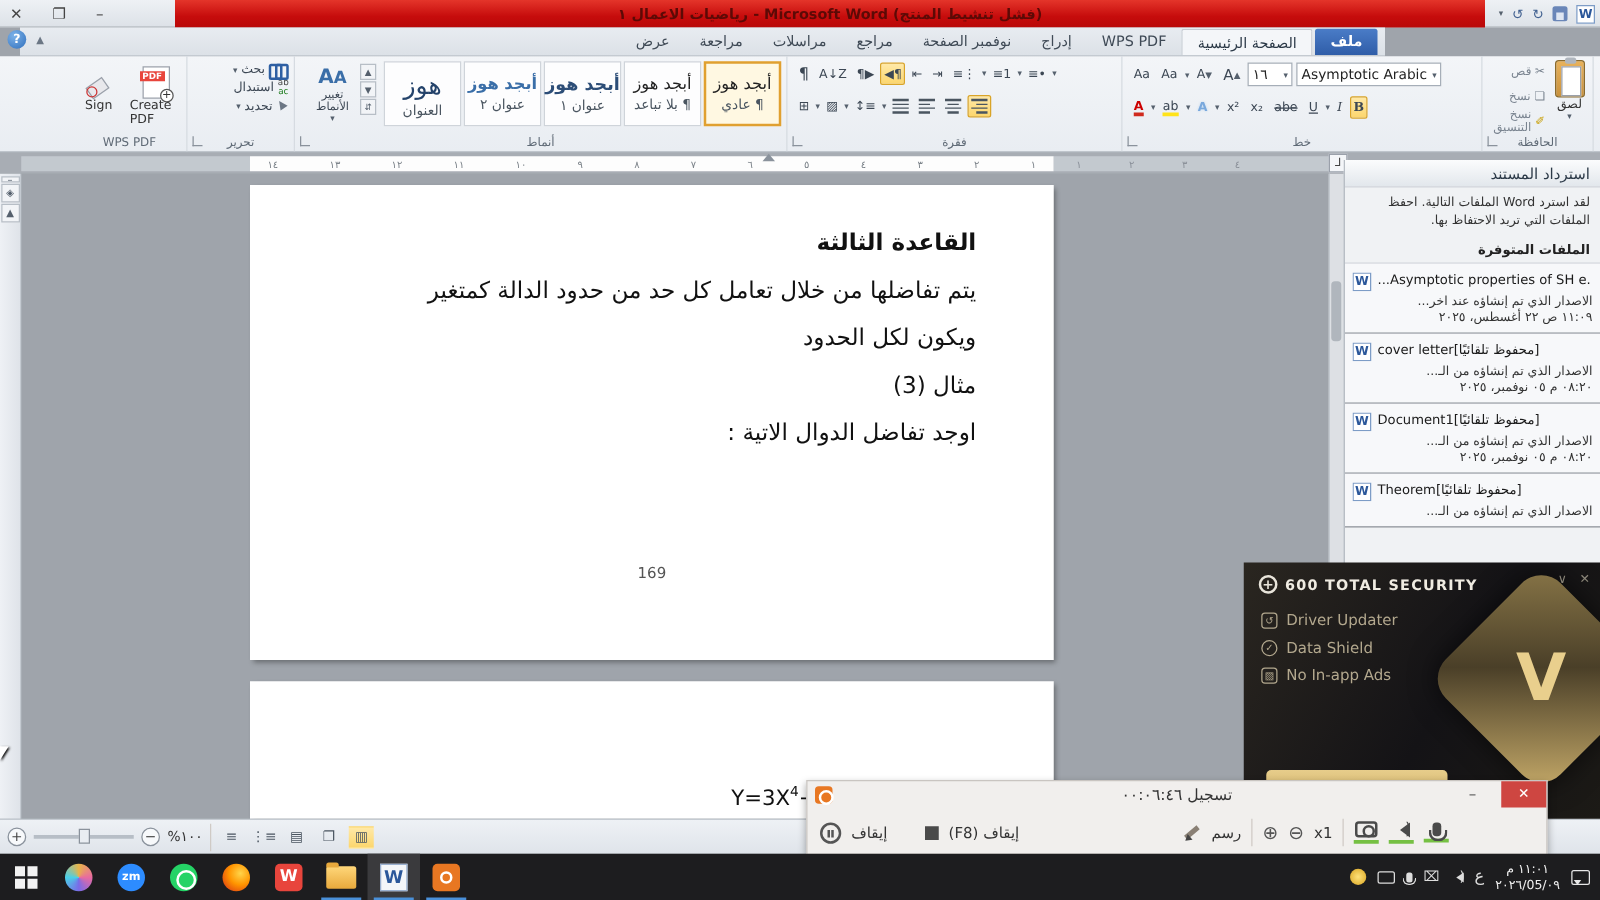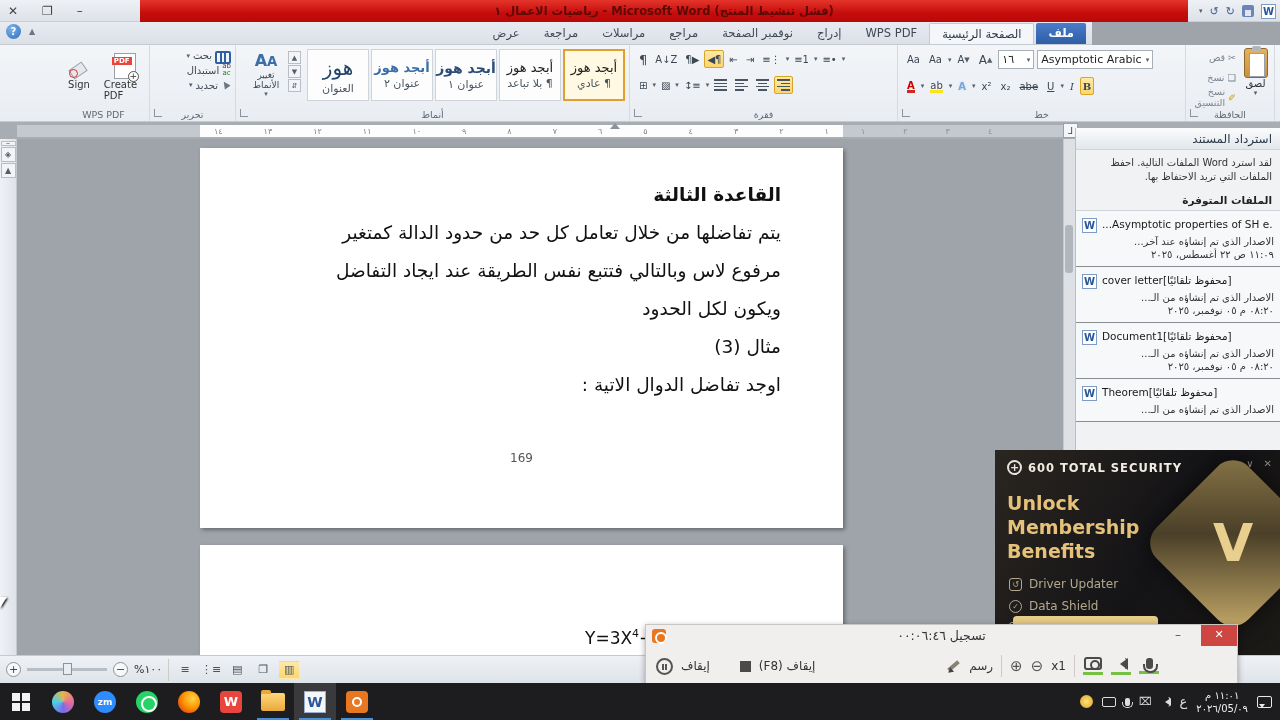--- a/index.html
+++ b/index.html
@@ -11,21 +11,21 @@
   
   #titlebar{left:0;top:0;width:1280px;height:22px;background:linear-gradient(#eef1f5,#dde2e8);border-bottom:1px solid #c9ced4}
   #title-red{left:140px;right:92px;top:0;height:22px;background:linear-gradient(#e4352a,#c60c0c 60%,#b90808);text-align:center;line-height:22px;font-size:11.5px;color:#5c0a06;font-weight:bold;overflow:hidden;white-space:nowrap}
   #win-controls{left:8px;top:0;height:22px;display:flex;align-items:center;gap:24px;color:#444;font-size:12px}
   #qat{right:4px;top:1px;height:20px;display:flex;align-items:center;gap:7px;direction:ltr;color:#3f5f8f;font-size:11px}
   .wordicon{width:15px;height:15px;border:1px solid #7d9cc6;background:#fff;color:#2b579a;font-weight:bold;font-size:10px;display:flex;align-items:center;justify-content:center}
   .disk{width:12px;height:12px;background:#6a86b8;border-radius:2px;position:relative}
   .disk:after{content:"";position:absolute;left:3px;top:5px;width:6px;height:6px;background:#dfe6f2}
 
   
-  #tabrow{left:0;top:22px;width:1092px;height:23px;background:linear-gradient(#e8ecf1,#dce1e7);border-bottom:1px solid #c4cad1;display:flex;justify-content:flex-end;align-items:flex-end;direction:ltr}
+  #tabrow{left:16px;top:22px;width:1092px;height:23px;background:linear-gradient(#e8ecf1,#dce1e7);border-bottom:1px solid #c4cad1;display:flex;justify-content:flex-end;align-items:flex-end;direction:ltr}
   .tab{height:21px;line-height:20px;padding:0 12px;font-size:11.5px;color:#3f4a56;white-space:nowrap}
   .tab.active{background:#f4f6f9;border:1px solid #c4cad1;border-bottom:none;border-radius:2px 2px 0 0;color:#2b3947}
   .tab.file{background:linear-gradient(#4a7cc7,#2f5da8);color:#fff;border-radius:2px 2px 0 0;margin-left:2px;margin-right:6px;font-weight:bold}
   #tab-left{left:6px;top:24px;display:flex;gap:8px;align-items:center}
   .helpdot{width:15px;height:15px;border-radius:50%;background:radial-gradient(circle at 35% 30%,#7db2e8,#2f6fbd);color:#fff;font-size:10px;font-weight:bold;display:flex;align-items:center;justify-content:center}
   .chev{color:#6b7684;font-size:8px}
 
   
   #ribbon{left:0;top:45px;width:1280px;height:77px;background:linear-gradient(#f3f5f8,#e9edf2);border-bottom:1px solid #c4cad1;display:flex;direction:ltr}
   .grp{position:relative;height:100%;border-right:1px solid #d6dbe1;padding-top:4px}
@@ -480,21 +480,20 @@
   <div class="abs" id="vscroll">
     <div class="sq" style="height:5px;margin-top:2px">–</div>
     <div class="sq">◈</div>
     <div class="sq">▲</div>
   </div>
 
   <div class="page" id="page1">
     <div style="height:28px"></div>
     <div class="docline b">القاعدة الثالثة</div>
     <div class="docline">يتم تفاضلها من خلال تعامل كل حد من حدود الدالة كمتغير</div>
-    <div class="docline">مرفوع لاس وبالتالي فتتبع نفس الطريقة عند ايجاد التفاضل</div>
     <div class="docline">ويكون لكل الحدود</div>
     <div class="docline">مثال (3)</div>
     <div class="docline">اوجد تفاضل الدوال الاتية :</div>
     <div id="pagenum">169</div>
   </div>
 
   <div class="page" id="page2">
     <div id="formula"><span>Y=3X</span><sup>4</sup><span>+1</span></div>
   </div>
 
@@ -543,21 +542,20 @@
         <span>V</span>
       </div>
     <div id="p360-head">
       <span class="p360logo">+</span>
       <span id="p360-brand">600 TOTAL SECURITY</span>
     </div>
     <div id="p360-ctrl">
       <span>∨</span>
       <span>✕</span>
     </div>
-    <div id="p360-headline">Unlock Membership Benefits</div>
     <div style="height:10px"></div>
     <div class="p360feat">
       <span class="fico">↺</span>
       <span>Driver Updater</span>
     </div>
     <div class="p360feat">
       <span class="fico" style="border-radius:50%">✓</span>
       <span>Data Shield</span>
     </div>
     <div class="p360feat">

